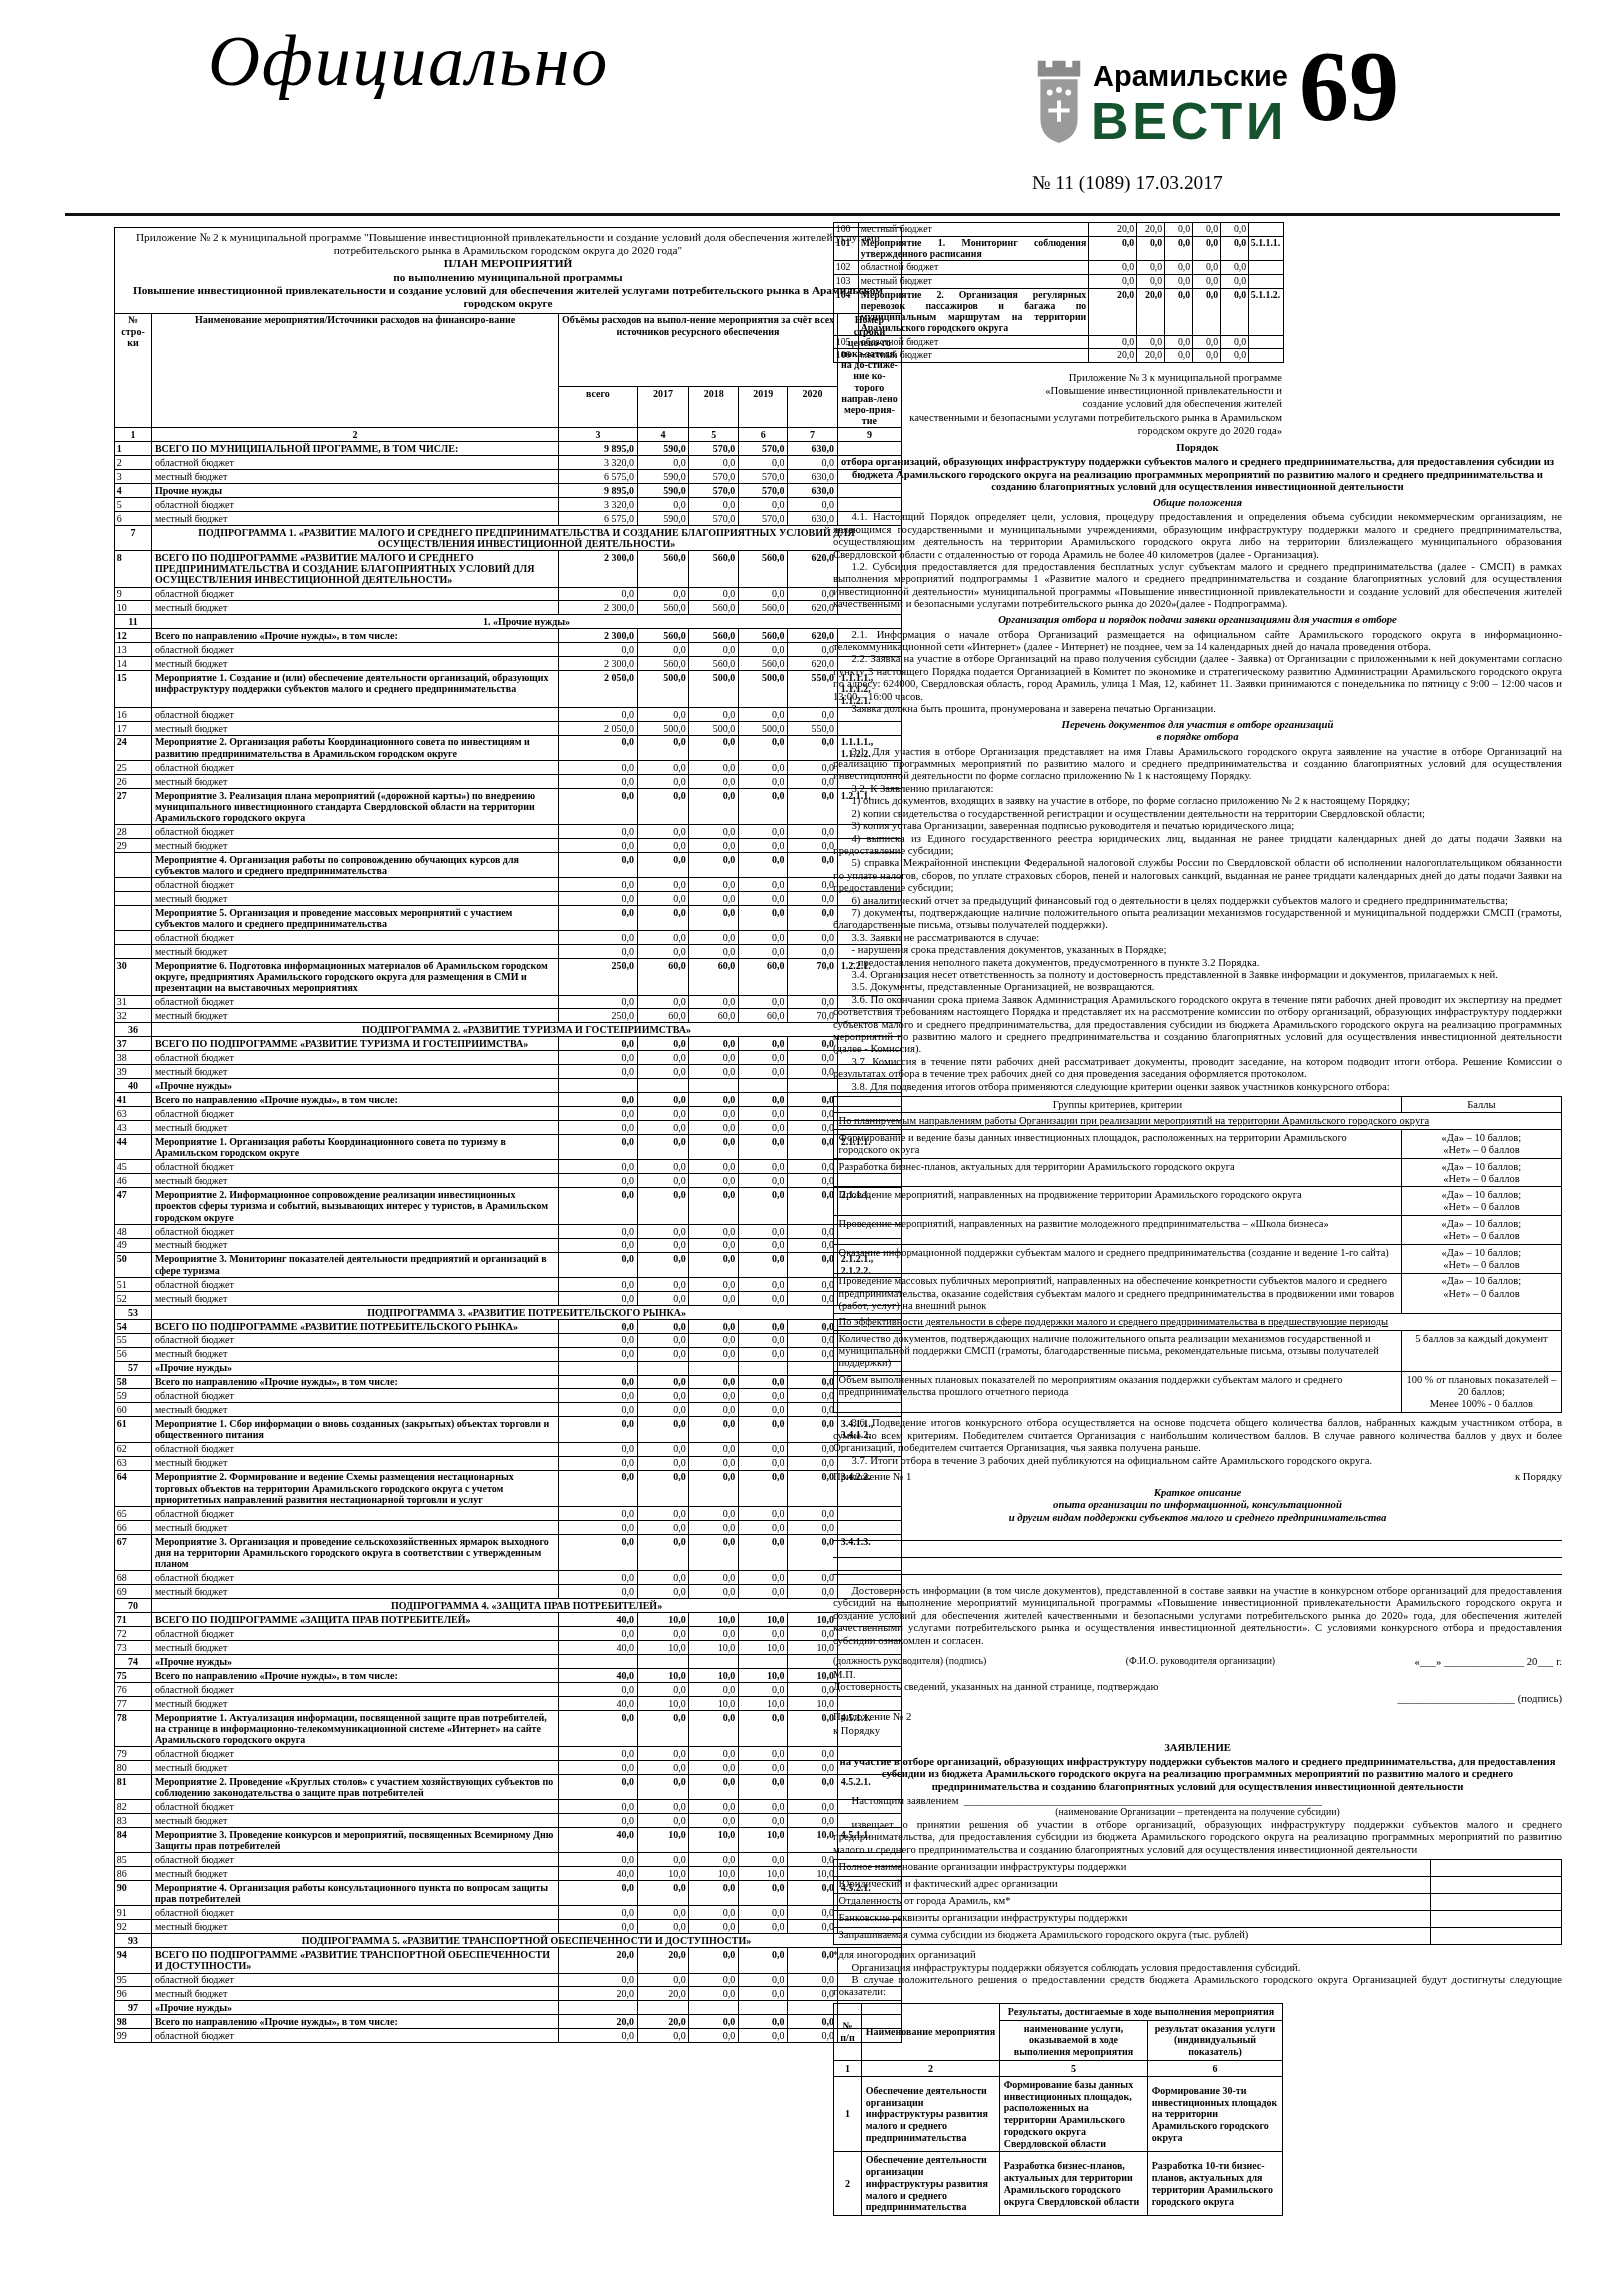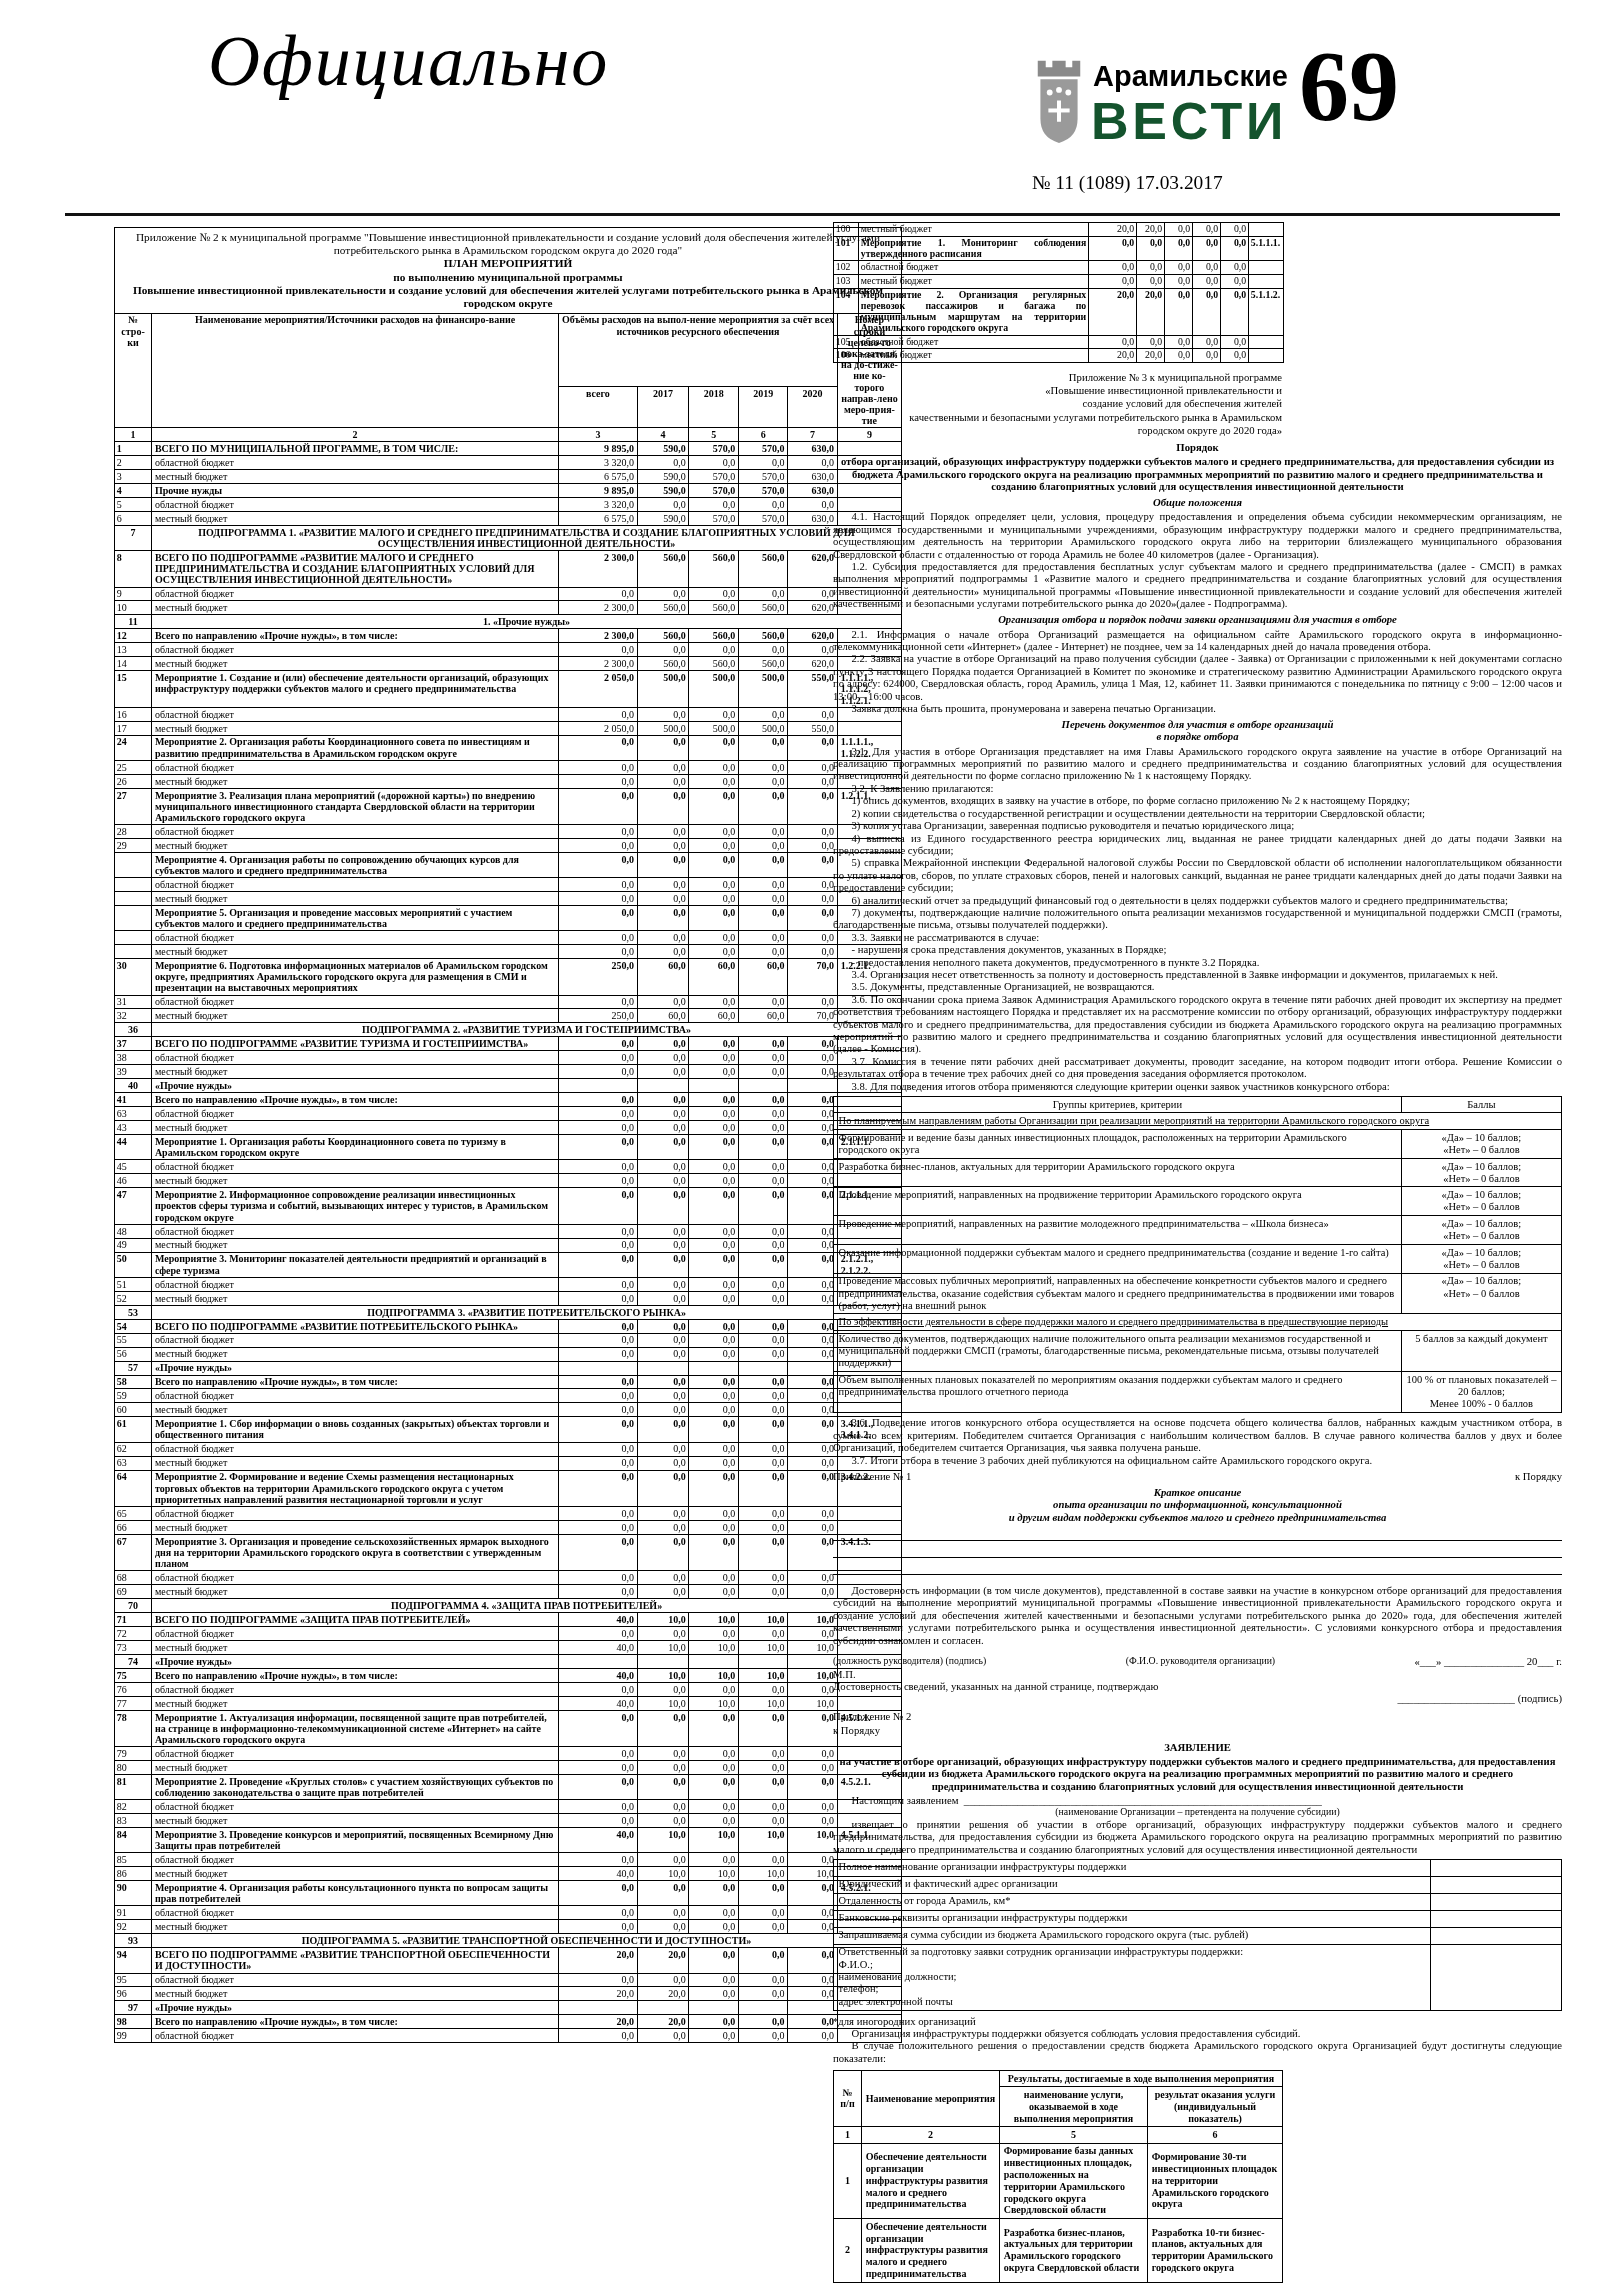--- a/index.html
+++ b/index.html
@@ -1293,28 +1293,20 @@
             <td></td>
           </tr>
           <tr>
             <td class="pre">Банковские реквизиты организации инфраструктуры поддержки</td>
             <td></td>
           </tr>
           <tr>
             <td class="pre">Запрашиваемая сумма субсидии из бюджета Арамильского городского округа (тыс. рублей)</td>
             <td></td>
           </tr>
-          <tr>
-            <td class="pre">Ответственный за подготовку заявки сотрудник организации инфраструктуры поддержки:
-Ф.И.О.;
-наименование должности;
-телефон;
-адрес электронной почты</td>
-            <td></td>
-          </tr>
         </tbody>
     </table>
 
     <div>*для иногородних организаций</div>
     <p class="p">Организация инфраструктуры поддержки обязуется соблюдать условия предоставления субсидий.</p>
     <p class="p">В случае положительного решения о предоставлении средств бюджета Арамильского городского округа Организацией будут достигнуты следующие показатели:</p>
 
     <table class="results">
       <colgroup>
         <col style="width:28px">

